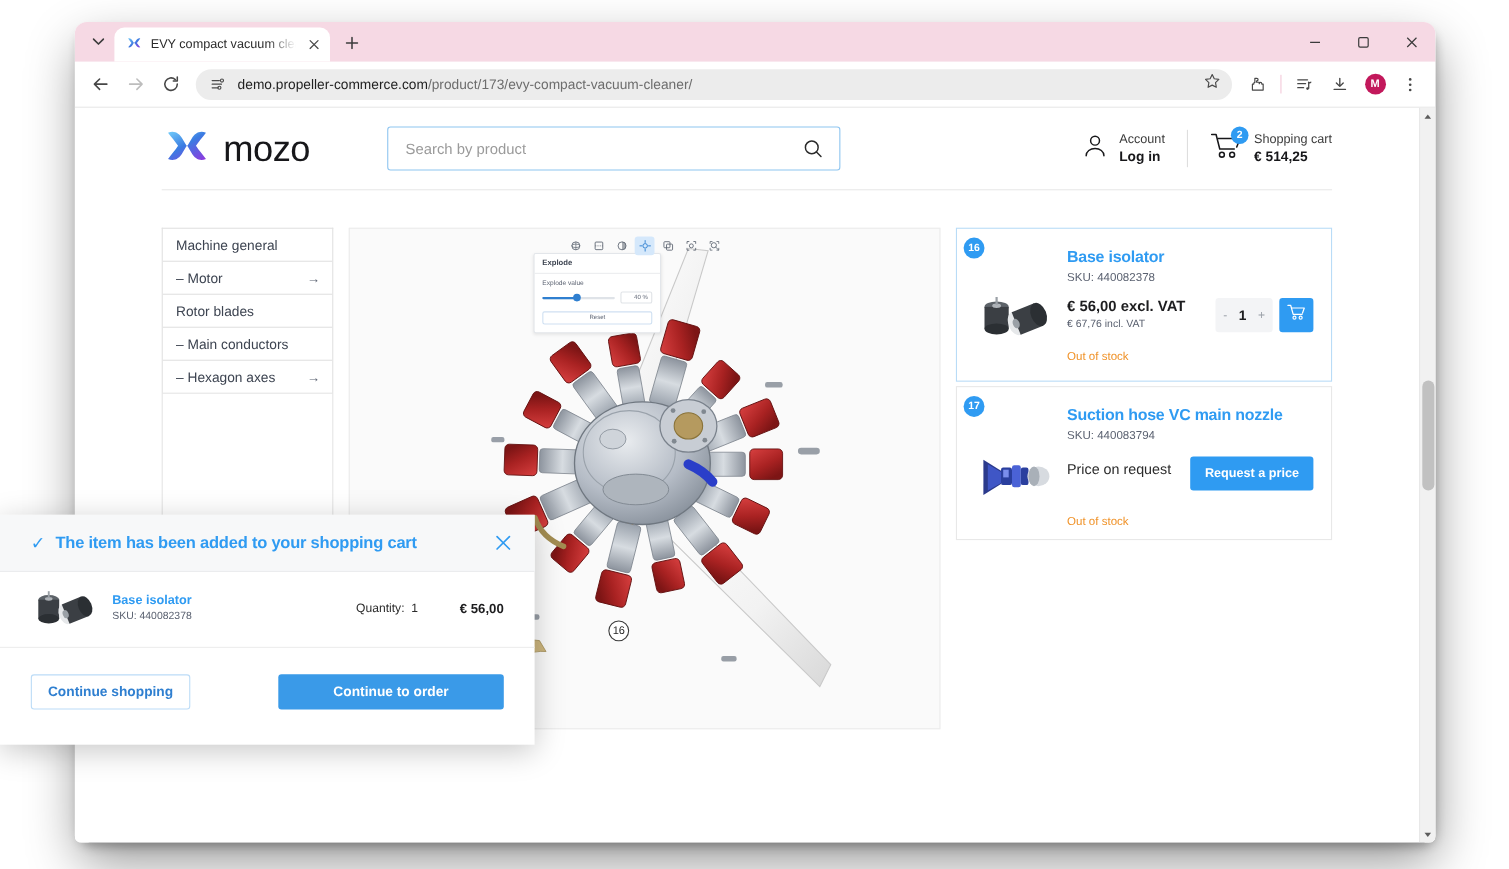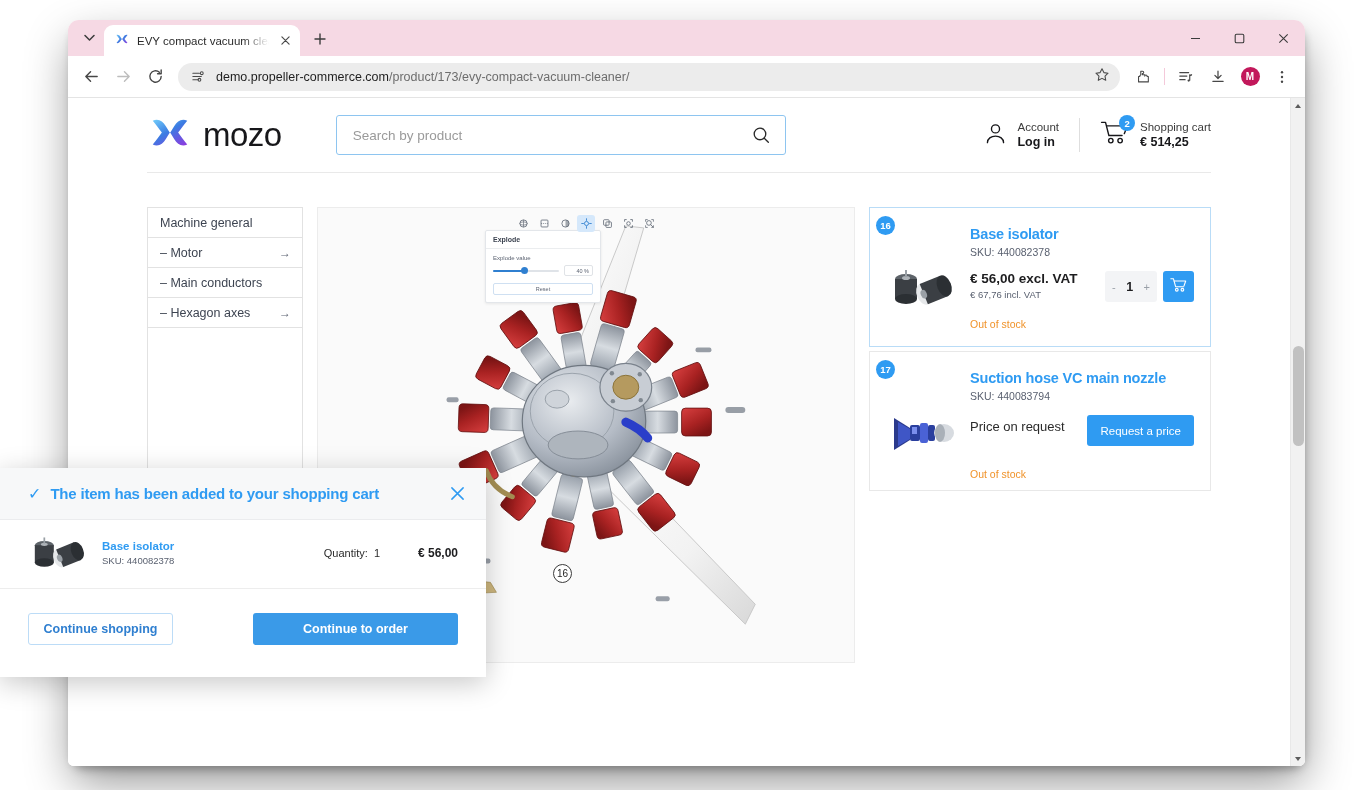--- a/index.html
+++ b/index.html
@@ -190,22 +190,22 @@
     align-items: center;
     border-bottom: 1px solid #e9e9e9;
   }
   .logo-wrap { display: flex; align-items: center; gap: 10px; }
   .logo-mark { width: 46px; height: 46px; }
   .logo-text {
     font-size: 33px; font-weight: normal; letter-spacing: -0.5px;
     color: #17171a;
   }
   .searchbox {
-    margin-left: 54px;
-    width: 450px; height: 40px;
+    margin-left: 70px;
+    width: 412px; height: 40px;
     border: 1px solid #8ec5f0;
     border-radius: 3px;
     display: flex; align-items: center;
     padding: 0 14px 0 16px;
     background: #fff;
   }
   .searchbox input {
     flex: 1 1 auto;
     border: 0; outline: 0;
     font-size: 13.5px;
@@ -442,21 +442,21 @@
     display: flex; align-items: center; justify-content: center;
     color: #fff;
   }
   .req-btn {
     margin-left: auto;
     height: 31px;
     background: #2f9bf2;
     border-radius: 3px;
     color: #fff;
     font-size: 11.5px;
-    font-weight: normal;
+    font-weight: bold;
     display: flex; align-items: center; justify-content: center;
     padding: 0 13px;
     white-space: nowrap;
   }
 
   
   .modal {
     position: absolute;
     left: 0; top: 468px;
     width: 486px;
@@ -714,20 +714,24 @@
         <div class="content">
 
           <div class="partlist">
             <div class="part-item">
               <span>Machine general</span>
               <span class="arrow"></span>
             </div>
             <div class="part-item">
               <span>– Motor</span>
               <span class="arrow">→</span>
+            </div>
+            <div class="part-item">
+              <span>Rotor blades</span>
+              <span class="arrow"></span>
             </div>
             <div class="part-item">
               <span>– Main conductors</span>
               <span class="arrow"></span>
             </div>
             <div class="part-item">
               <span>– Hexagon axes</span>
               <span class="arrow">→</span>
             </div>
             <div class="part-item" style="height:306px;align-items:flex-end;padding-bottom:9px;background:#fff;">

